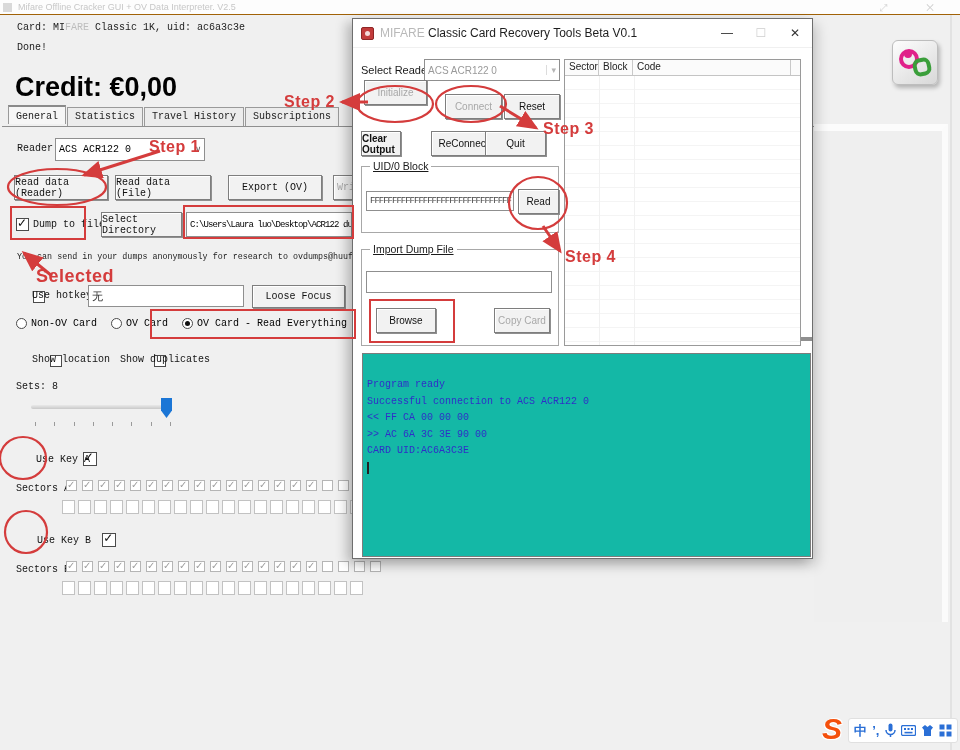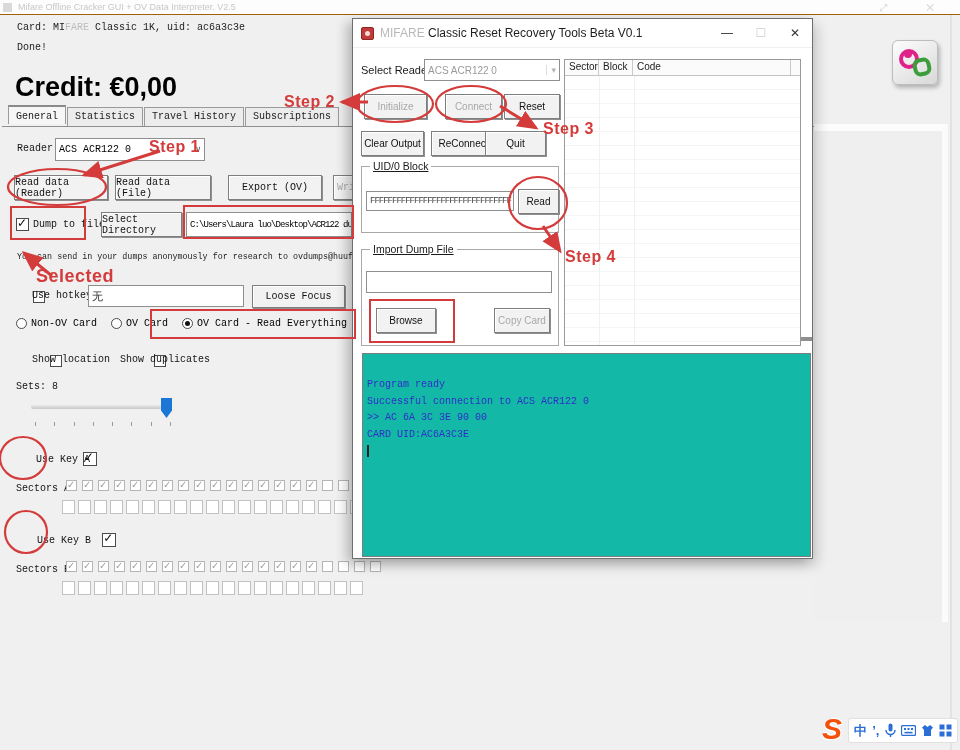--- a/index.html
+++ b/index.html
@@ -89,24 +89,24 @@
   #dlg-title { font-size:12px; color:#1e1e1e; }
   #dlg-title .faded { color:#b9b9b9; }
   #dlg-ctls { margin-left:auto; display:flex; }
   #dlg-ctls span { width:34px; text-align:center; font-size:12px; color:#333; line-height:28px; }
   #dlg-ctls .max { color:#cfcfcf; }
   .dlbl { font-size:11px; color:#1a1a1a; }
   #sel-reader-lbl { left:8px; top:45px; }
   #dlg-reader-dd { left:71px; top:40px; width:136px; height:22px; color:#9a9a9a; font-size:10px; }
   #dlg-reader-dd .chev { margin-left:auto; color:#b5b5b5; border-left:1px solid #dcdcdc; padding-left:4px; font-size:9px; }
   .dbtn { position:absolute; height:25px; }
-  #b-init { left:11px; top:75px; width:63px; }
+  #b-init { left:11px; top:61px; width:63px; }
   #b-conn { left:92px; top:75px; width:57px; }
   #b-reset { left:151px; top:75px; width:56px; }
-  #b-clear { left:8px; top:112px; width:63px; }
+  #b-clear { left:8px; top:112px; width:40px;font-weight:bold; }
   #b-reconn { left:78px; top:112px; width:65px; }
   #b-quit { left:132px; top:112px; width:61px; }
   .grp { position:absolute; border:1px solid #a8a8a8; }
   .grp .gl { position:absolute; left:8px; top:-7px; background:#fff; font-size:10.5px; padding:0 3px; color:#1a1a1a;text-decoration:underline; }
   #grp-uid { left:8px; top:147px; width:198px; height:67px; }
   #uid-field { left:13px; top:172px; width:148px; height:20px; font-family:"Liberation Mono", monospace; font-size:9px; letter-spacing:-1px; color:#444; }
   #b-read { left:165px; top:170px; width:41px; height:25px; }
   #grp-import { left:8px; top:230px; width:198px; height:97px; }
   #import-field { left:13px; top:252px; width:186px; height:22px; }
   #b-browse { left:23px; top:289px; width:60px; height:25px; }
@@ -316,21 +316,21 @@
     <span class="cb gray"></span>
   </div>
 
 <div id="right-panel" class="abs"></div>
 <div id="bg-right-edge" class="abs"></div>
 
 
 <div id="dlg" class="abs">
   <div id="dlg-titlebar">
     <span id="dlg-icon"></span>
-    <span id="dlg-title"><span class="faded">MIFARE</span><span> Classic Reset Recovery Tools Beta V0.1</span></span>
+    <span id="dlg-title"><span class="faded">MIFARE</span><span> Classic Card Recovery Tools Beta V0.1</span></span>
     <span id="dlg-ctls">
       <span>—</span>
       <span class="max">☐</span>
       <span>✕</span>
     </span>
   </div>
 
   <span id="sel-reader-lbl" class="abs dlbl">Select Reader</span>
   <div id="dlg-reader-dd" class="abs field">
     <span>ACS ACR122 0</span>
@@ -387,20 +387,21 @@
       </div>
     <div class="colline" style="left:34px"></div>
     <div class="colline" style="left:69px"></div>
   </div>
   <div id="scroll-dash"></div>
 
   <div id="console">
     <div id="console-lines">
         <div>Program ready</div>
         <div>Successful connection to ACS ACR122 0</div>
+        <div>&lt;&lt; FF CA 00 00 00</div>
         <div>&gt;&gt; AC 6A 3C 3E 90 00</div>
         <div>CARD UID:AC6A3C3E</div>
       </div>
     <div class="cursor"></div>
   </div>
 </div>
 
 
 <div id="ann" class="abs">
   <svg width="960" height="750" style="position:absolute;left:0;top:0">

